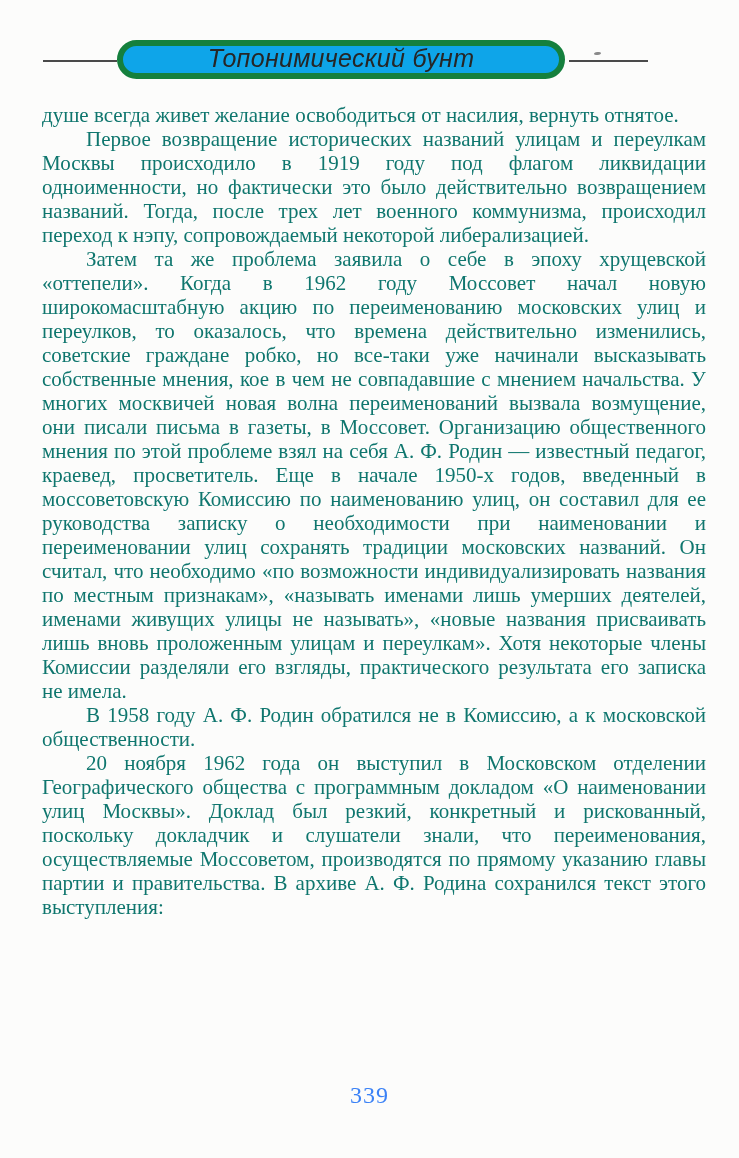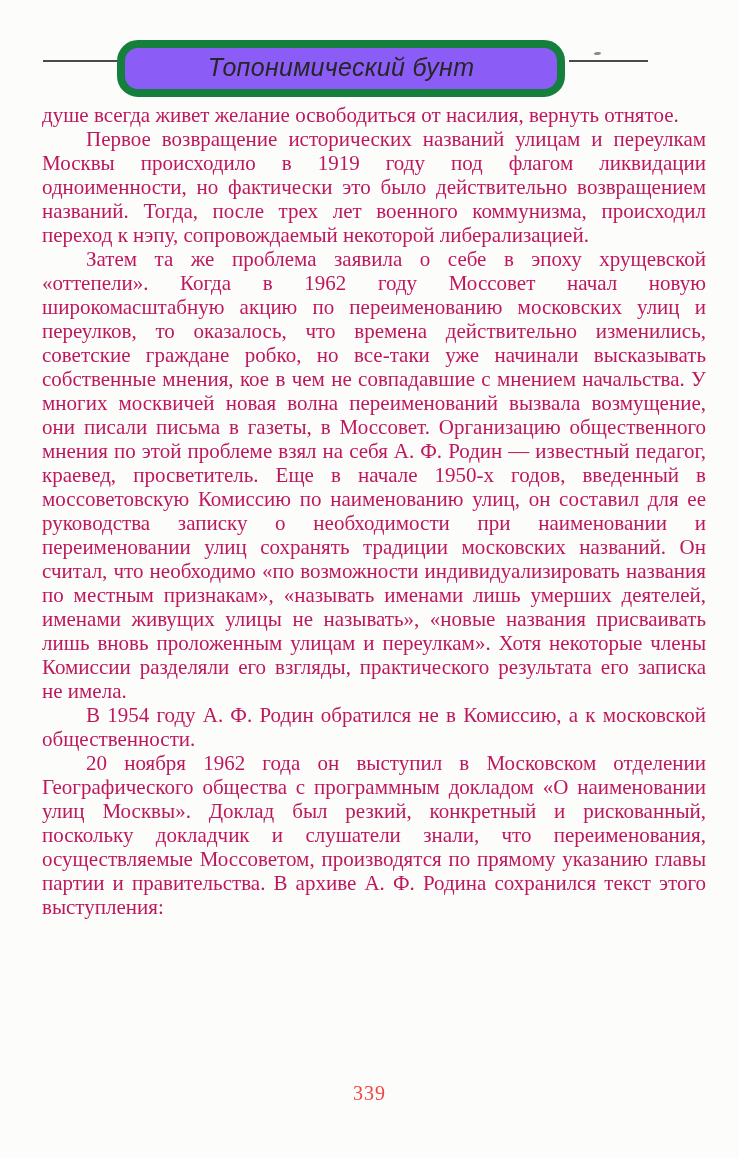--- a/index.html
+++ b/index.html
@@ -35,24 +35,24 @@
     position: absolute;
     top: 52px; left: 594px;
     width: 7px; height: 3px;
     background: #8a8a8a;
     border-radius: 50%;
     transform: rotate(-8deg);
   }
   .capsule {
     position: absolute;
     top: 40px; left: 117px;
-    width: 448px; height: 57px;
-    border: 8px solid #15803d;
+    width: 448px; height: 39px;
+    border: 6px solid #15803d;
     border-radius: 21px;
-    background: #8b5cf6;
+    background: #0ea5e9;
     display: flex;
     align-items: center;
     justify-content: center;
   }
   .chapter-title {
     font-family: "Liberation Sans", sans-serif;
     font-style: italic;
     font-size: 25px;
     letter-spacing: 0.3px;
     color: #262626;
@@ -62,58 +62,58 @@
 
   
   .body-text {
     position: absolute;
     top: 103px;
     left: 42px;
     width: 664px;
     font-size: 21px;
     line-height: 24px;
     text-align: justify;
-    color: #be185d;
+    color: #0f766e;
   }
   .body-text p {
     text-indent: 44px;
   }
   .body-text p.continuation {
     text-indent: 0;
   }
 
   
   .page-number {
     position: absolute;
     top: 1082px;
     left: 0;
     width: 739px;
     text-align: center;
-    font-size: 20px;
+    font-size: 24px;
     letter-spacing: 1px;
-    color: #ef4444;
+    color: #3b82f6;
   }
 </style>
 </head>
 <body>
 
 <div class="page">
 
   <div class="chapter-header">
     <div class="rule rule-left"></div>
     <div class="capsule">
       <span class="chapter-title">Топонимический бунт</span>
     </div>
     <div class="rule rule-right"></div>
     <div class="ink-speck"></div>
   </div>
 
   <div class="body-text">
     <p class="continuation">душе всегда живет желание освободиться от насилия, вернуть отнятое.</p>
     <p>Первое возвращение исторических названий улицам и переулкам Москвы происходило в 1919 году под флагом ликвидации одноименности, но фактически это было действительно возвращением названий. Тогда, после трех лет военного коммунизма, происходил переход к нэпу, сопровождаемый некоторой либерализацией.</p>
     <p>Затем та же проблема заявила о себе в эпоху хрущевской «оттепели». Когда в 1962 году Моссовет начал новую широкомасштабную акцию по переименованию московских улиц и переулков, то оказалось, что времена действительно изменились, советские граждане робко, но все-таки уже начинали высказывать собственные мнения, кое в чем не совпадавшие с мнением начальства. У многих москвичей новая волна переименований вызвала возмущение, они писали письма в газеты, в Моссовет. Организацию общественного мнения по этой проблеме взял на себя А. Ф. Родин — известный педагог, краевед, просветитель. Еще в начале 1950-х годов, введенный в моссоветовскую Комиссию по наименованию улиц, он составил для ее руководства записку о необходимости при наименовании и переименовании улиц сохранять традиции московских названий. Он считал, что необходимо «по возможности индивидуализировать названия по местным признакам», «называть именами лишь умерших деятелей, именами живущих улицы не называть», «новые названия присваивать лишь вновь проложенным улицам и переулкам». Хотя некоторые члены Комиссии разделяли его взгляды, практического результата его записка не имела.</p>
-    <p>В 1954 году А. Ф. Родин обратился не в Комиссию, а к московской общественности.</p>
+    <p>В 1958 году А. Ф. Родин обратился не в Комиссию, а к московской общественности.</p>
     <p>20 ноября 1962 года он выступил в Московском отделении Географического общества с программным докладом «О наименовании улиц Москвы». Доклад был резкий, конкретный и рискованный, поскольку докладчик и слушатели знали, что переименования, осуществляемые Моссоветом, производятся по прямому указанию главы партии и правительства. В архиве А. Ф. Родина сохранился текст этого выступления:</p>
   </div>
 
   <div class="page-number">339</div>
 
 </div>
 
 </body></html>

